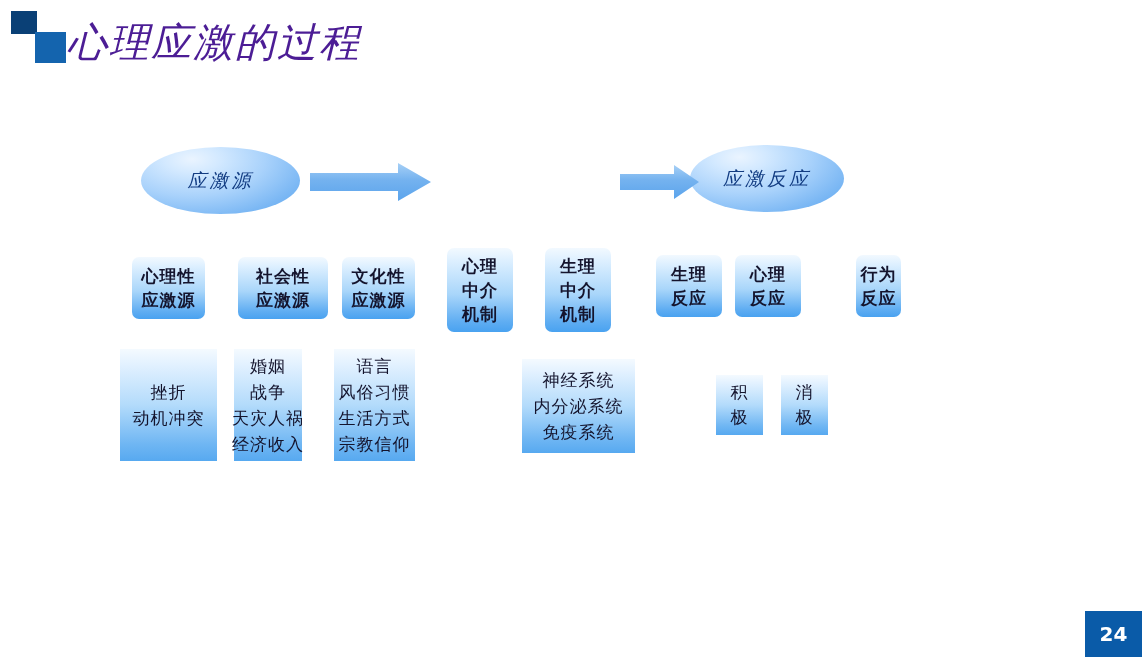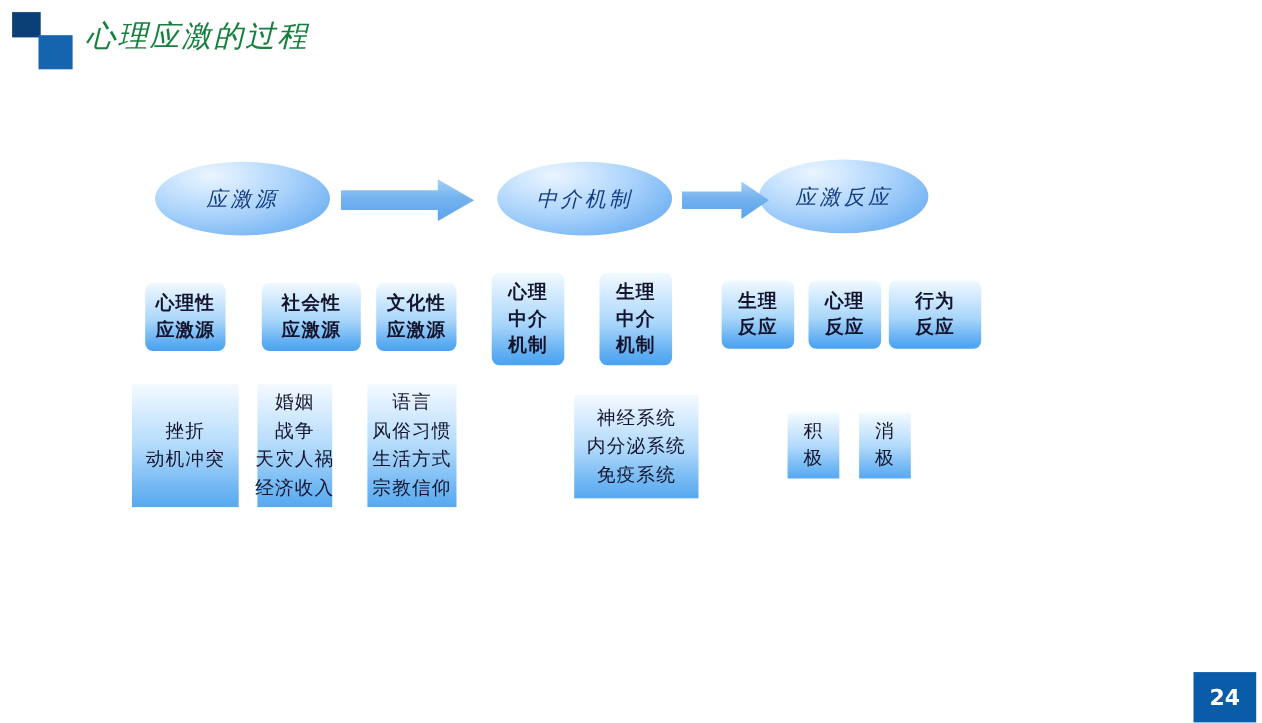--- a/index.html
+++ b/index.html
@@ -28,27 +28,27 @@
   #title-deco-square-light {
     position: absolute;
     left: 35px;
     top: 32px;
     width: 31px;
     height: 31px;
     background: #1464ae;
   }
   #page-title {
     position: absolute;
-    left: 78px;
+    left: 67px;
     top: 15px;
     font-family: "DejaVu Serif", "Liberation Serif", serif;
-    font-size: 27px;
+    font-size: 40px;
     font-style: italic;
     letter-spacing: 2px;
-    color: #15803d;
+    color: #4c1d95;
     white-space: nowrap;
   }
 
   
   .ellipse {
     position: absolute;
     border-radius: 50%;
     background: radial-gradient(ellipse at 32% 18%,
                 #eaf4ff 0%,
                 #d3e9ff 18%,
@@ -102,21 +102,21 @@
     white-space: nowrap;
   }
 
   #box-psych-stressor  { left: 132px; top: 257px; width: 73px; height: 62px; }
   #box-social-stressor { left: 238px; top: 257px; width: 90px; height: 62px; }
   #box-cultural-stressor { left: 342px; top: 257px; width: 73px; height: 62px; }
   #box-psych-mediator  { left: 447px; top: 248px; width: 66px; height: 84px; }
   #box-physio-mediator { left: 545px; top: 248px; width: 66px; height: 84px; }
   #box-physio-response { left: 656px; top: 255px; width: 66px; height: 62px; }
   #box-psych-response  { left: 735px; top: 255px; width: 66px; height: 62px; }
-  #box-behav-response  { left: 808px; top: 255px; width: 84px; height: 62px; }
+  #box-behav-response  { left: 856px; top: 255px; width: 45px; height: 62px; }
 
   
   .sbox {
     position: absolute;
     border-radius: 0;
     background: linear-gradient(to bottom,
                 #f4faff 0%,
                 #e2f1ff 14%,
                 #b3dbfb 50%,
                 #6fb6f3 85%,
@@ -166,23 +166,20 @@
 <div id="slide">
 
   <div id="title-deco-square-dark"></div>
   <div id="title-deco-square-light"></div>
   <div id="page-title">心理应激的过程</div>
 
   <div class="ellipse" id="ellipse-stressor">
     <span class="ellipse-label">应激源</span>
   </div>
 
-  <div class="ellipse" id="ellipse-mediator">
-    <span class="ellipse-label">中介机制</span>
-  </div>
 
   <div class="ellipse" id="ellipse-response">
     <span class="ellipse-label">应激反应</span>
   </div>
 
   <svg class="arrow-svg" id="arrow-one" width="122" height="38" viewBox="0 0 122 38">
     <defs>
       <linearGradient id="agrad1" x1="0" y1="0" x2="0" y2="1">
         <stop offset="0%" stop-color="#a7d0f6"></stop>
         <stop offset="45%" stop-color="#74b2ef"></stop>

